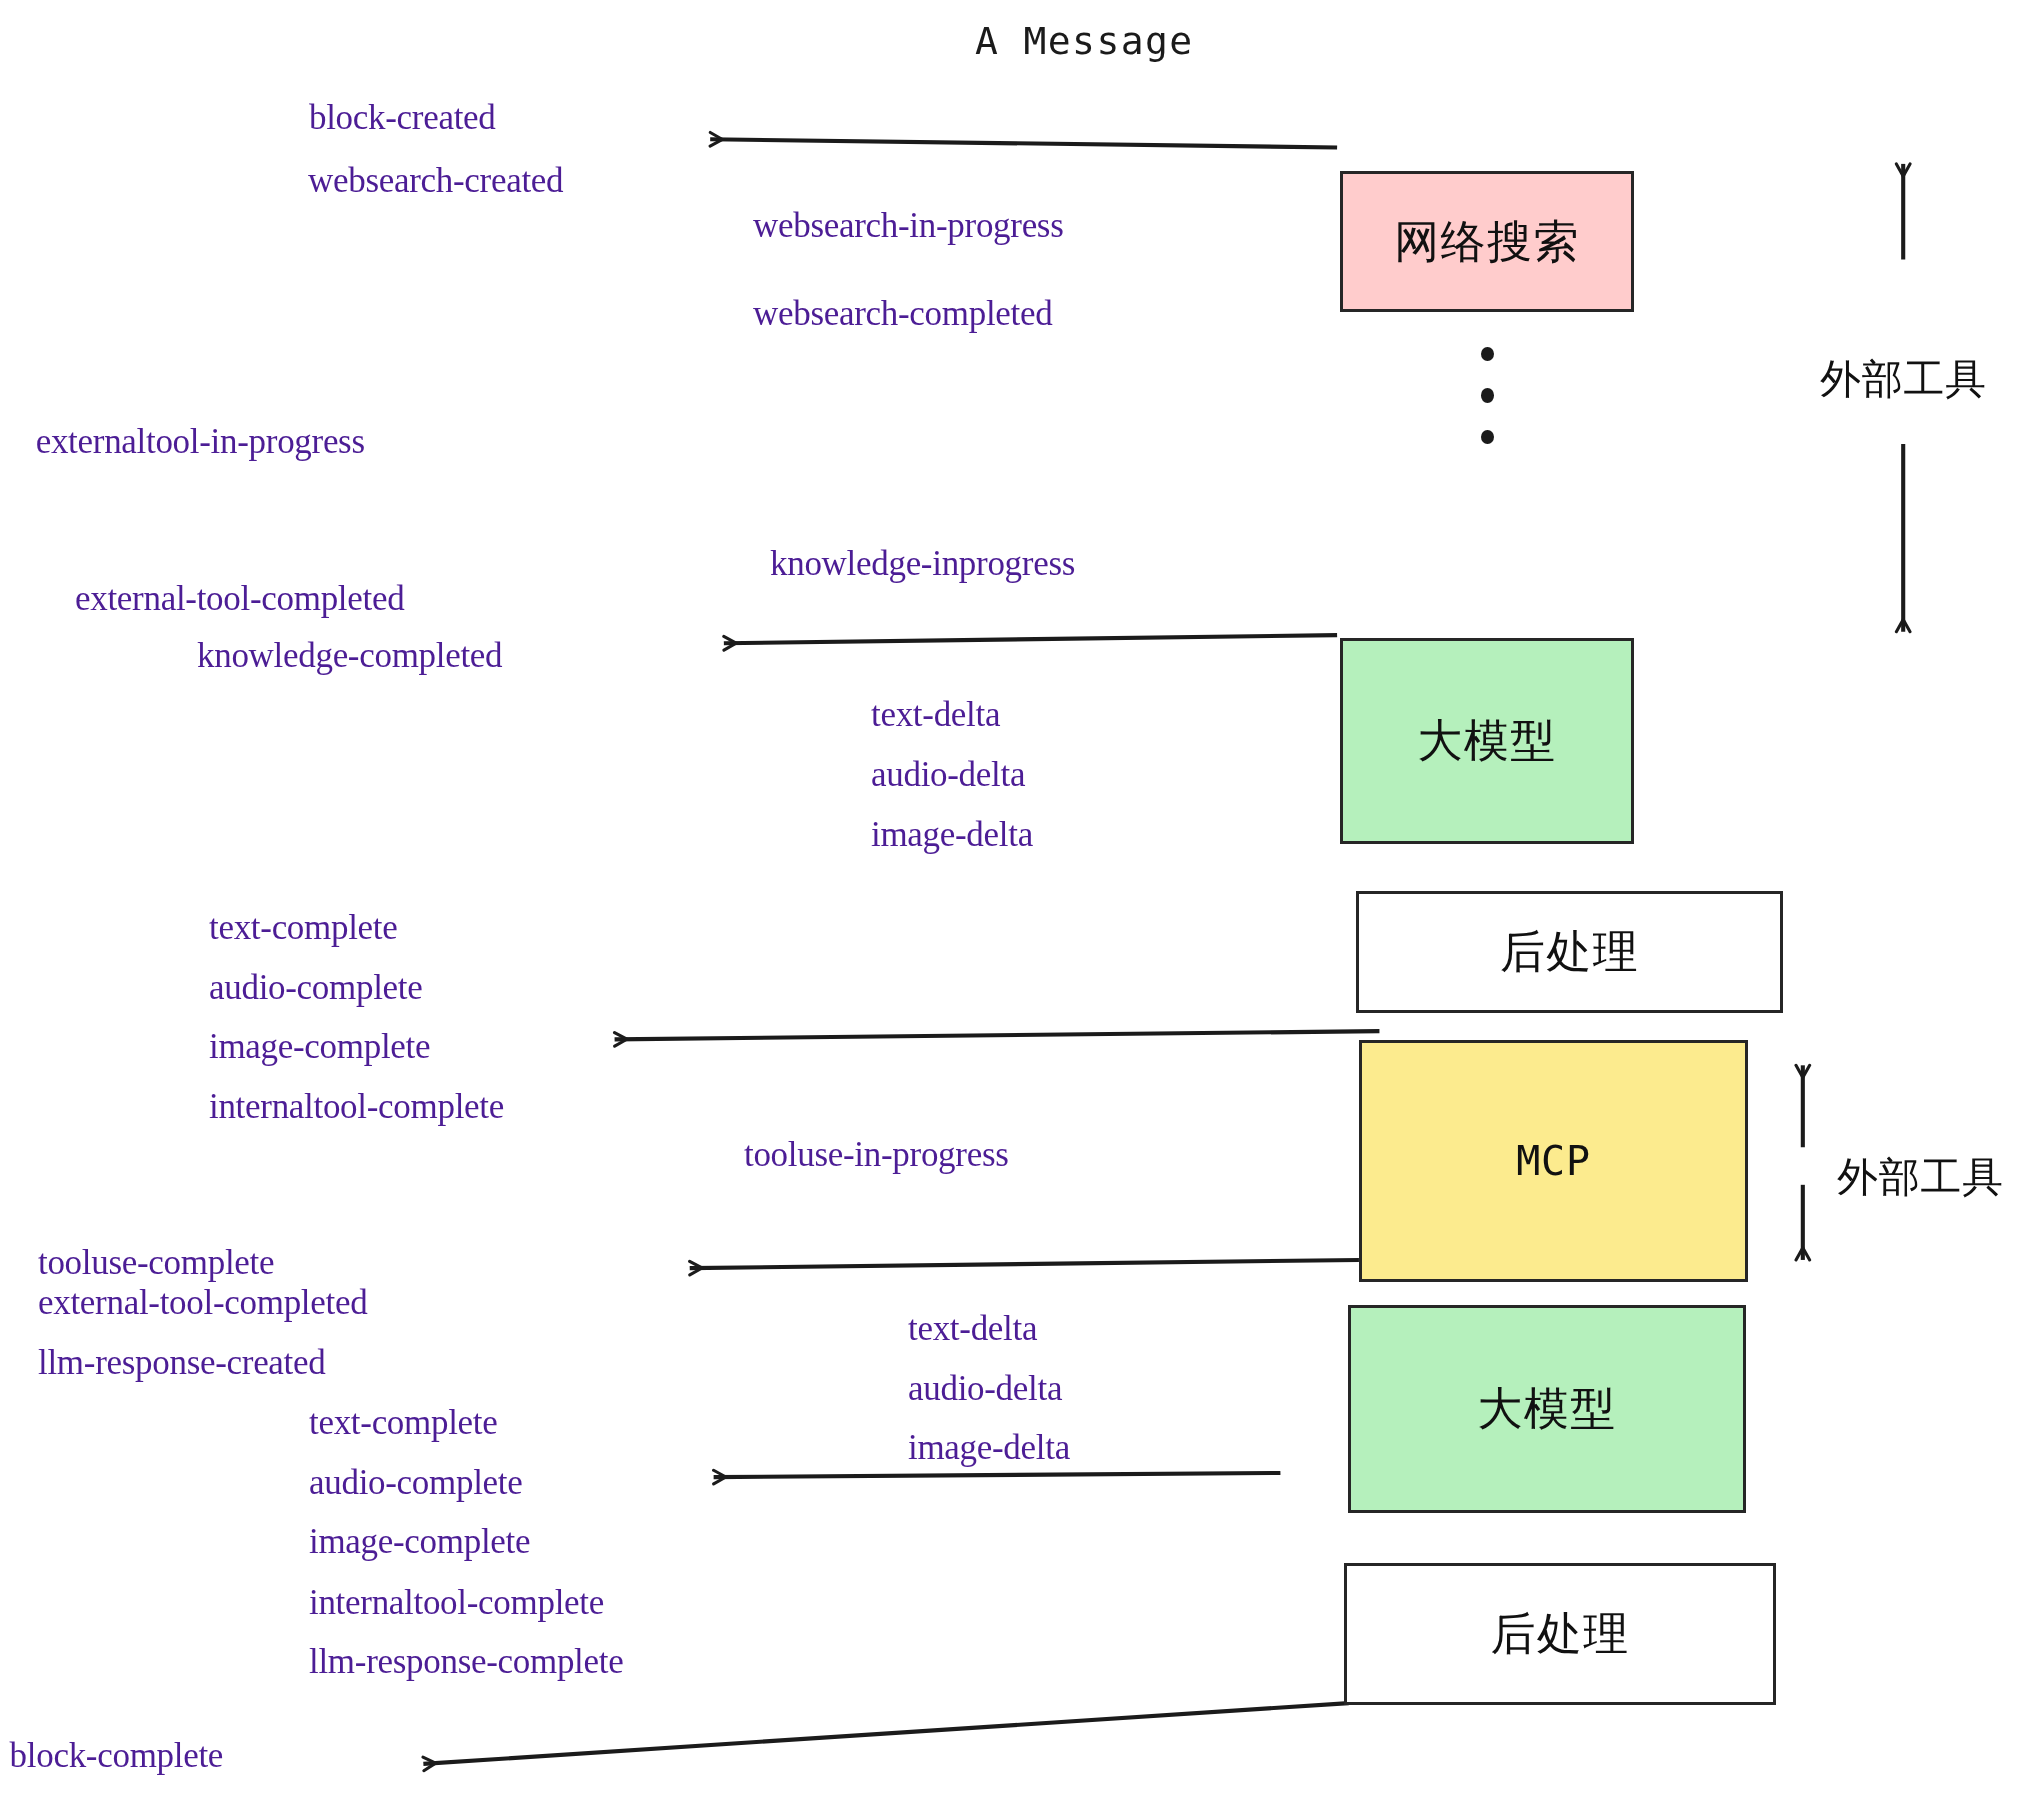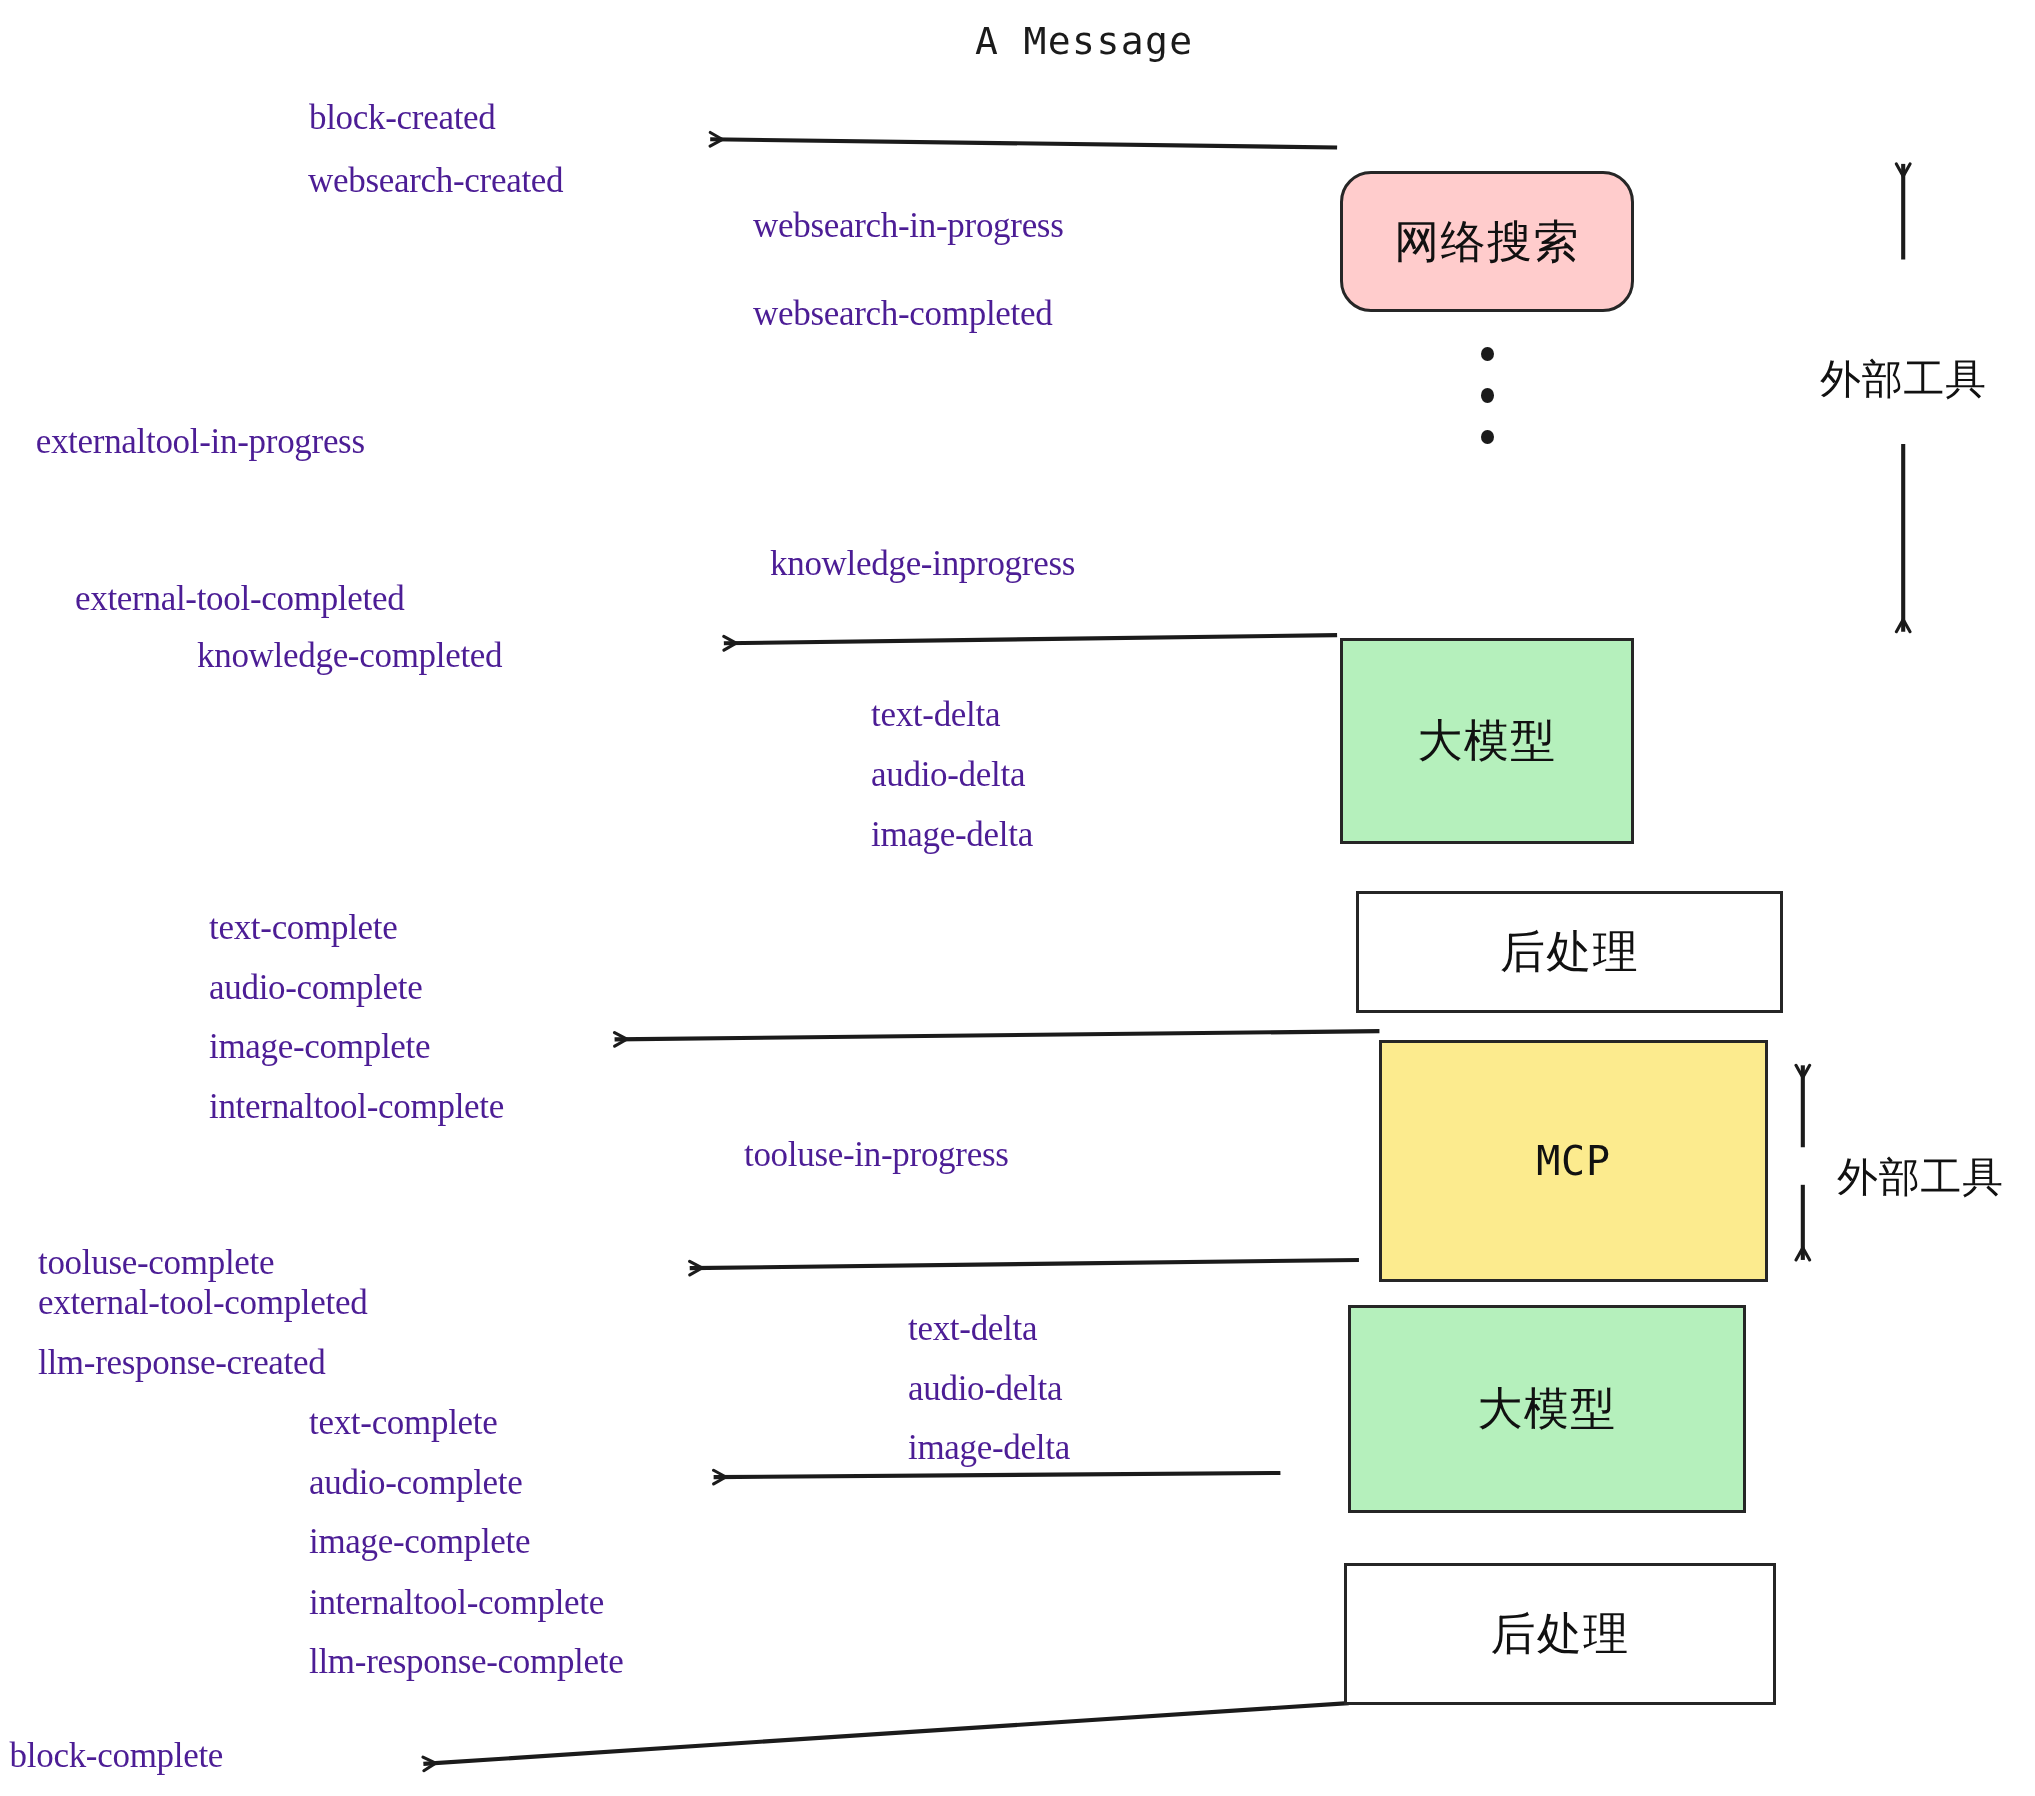--- a/index.html
+++ b/index.html
@@ -101,40 +101,40 @@
 
     <line x1="2787" y1="380" x2="2787" y2="240" stroke="#1b1b1b" stroke-width="6" marker-end="url(#ah)"></line>
     <line x1="2787" y1="650" x2="2787" y2="925" stroke="#1b1b1b" stroke-width="6" marker-end="url(#ah)"></line>
 
     <line x1="2640" y1="1680" x2="2640" y2="1560" stroke="#1b1b1b" stroke-width="6" marker-end="url(#ah)"></line>
     <line x1="2640" y1="1735" x2="2640" y2="1845" stroke="#1b1b1b" stroke-width="6" marker-end="url(#ah)"></line>
   </svg>
 
   <div class="title" style="left:975px;top:19px;">A Message</div>
 
-  <div class="box cn" style="left:1340px;top:171px;width:294px;height:141px;background:#FFCCCC;border-radius:31px;">
+  <div class="box cn" style="left:1340px;top:171px;width:294px;height:141px;background:#FFCCCC;">
     <span>网络搜索</span>
   </div>
 
   <div class="dots" style="left:1481px;top:347px;">
     <i></i>
       <i></i>
       <i></i>
   </div>
 
 
   <div class="box cn" style="left:1340px;top:638px;width:294px;height:206px;background:#B5F0BC;">
     <span>大模型</span>
   </div>
 
   <div class="box cn" style="left:1356px;top:891px;width:427px;height:122px;background:#FFFFFF;">
     <span>后处理</span>
   </div>
 
-  <div class="box en" style="left:1359px;top:1040px;width:389px;height:242px;background:#FCEB8E;margin-left:20px;">
+  <div class="box en" style="left:1359px;top:1040px;width:389px;height:242px;background:#FCEB8E;">
     <span>MCP</span>
   </div>
 
   <div class="box cn" style="left:1348px;top:1305px;width:398px;height:208px;background:#B5F0BC;">
     <span>大模型</span>
   </div>
 
   <div class="box cn" style="left:1344px;top:1563px;width:432px;height:142px;background:#FFFFFF;">
     <span>后处理</span>
   </div>

